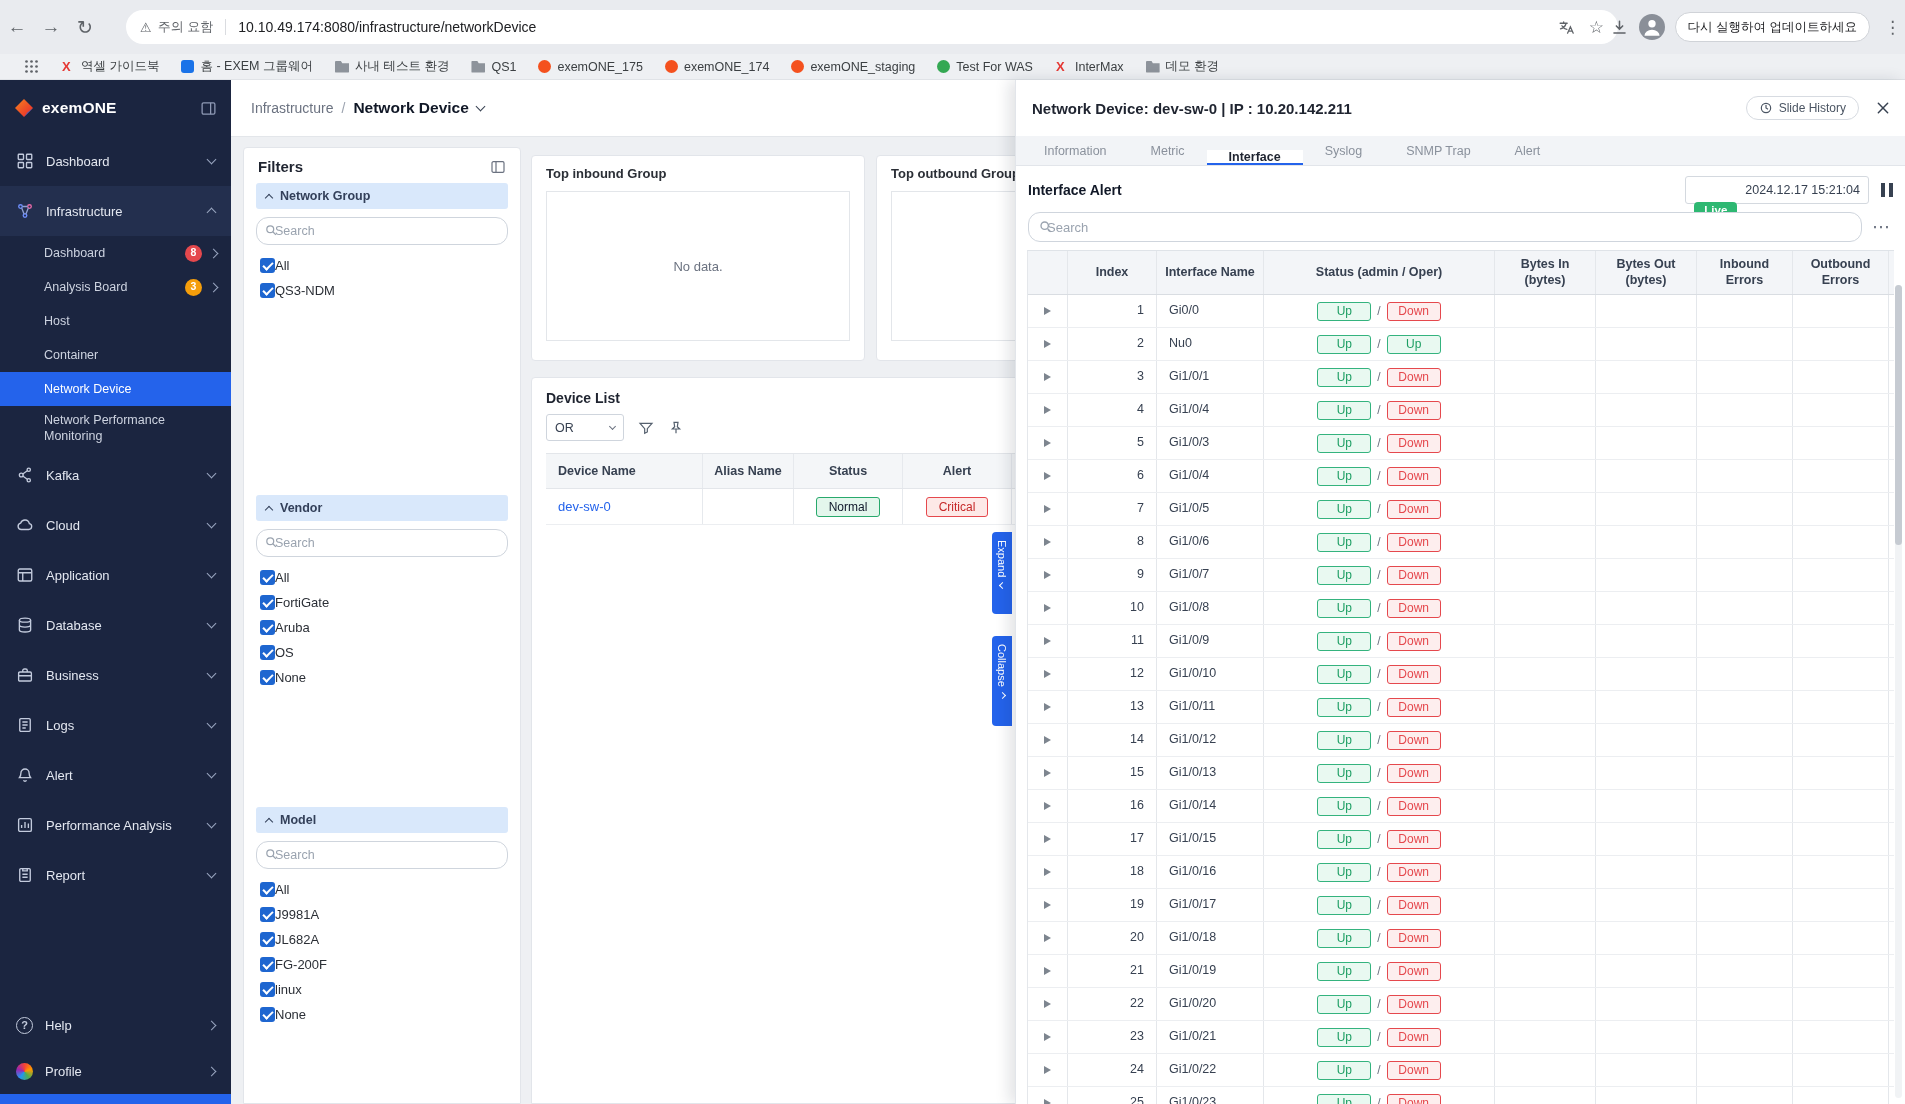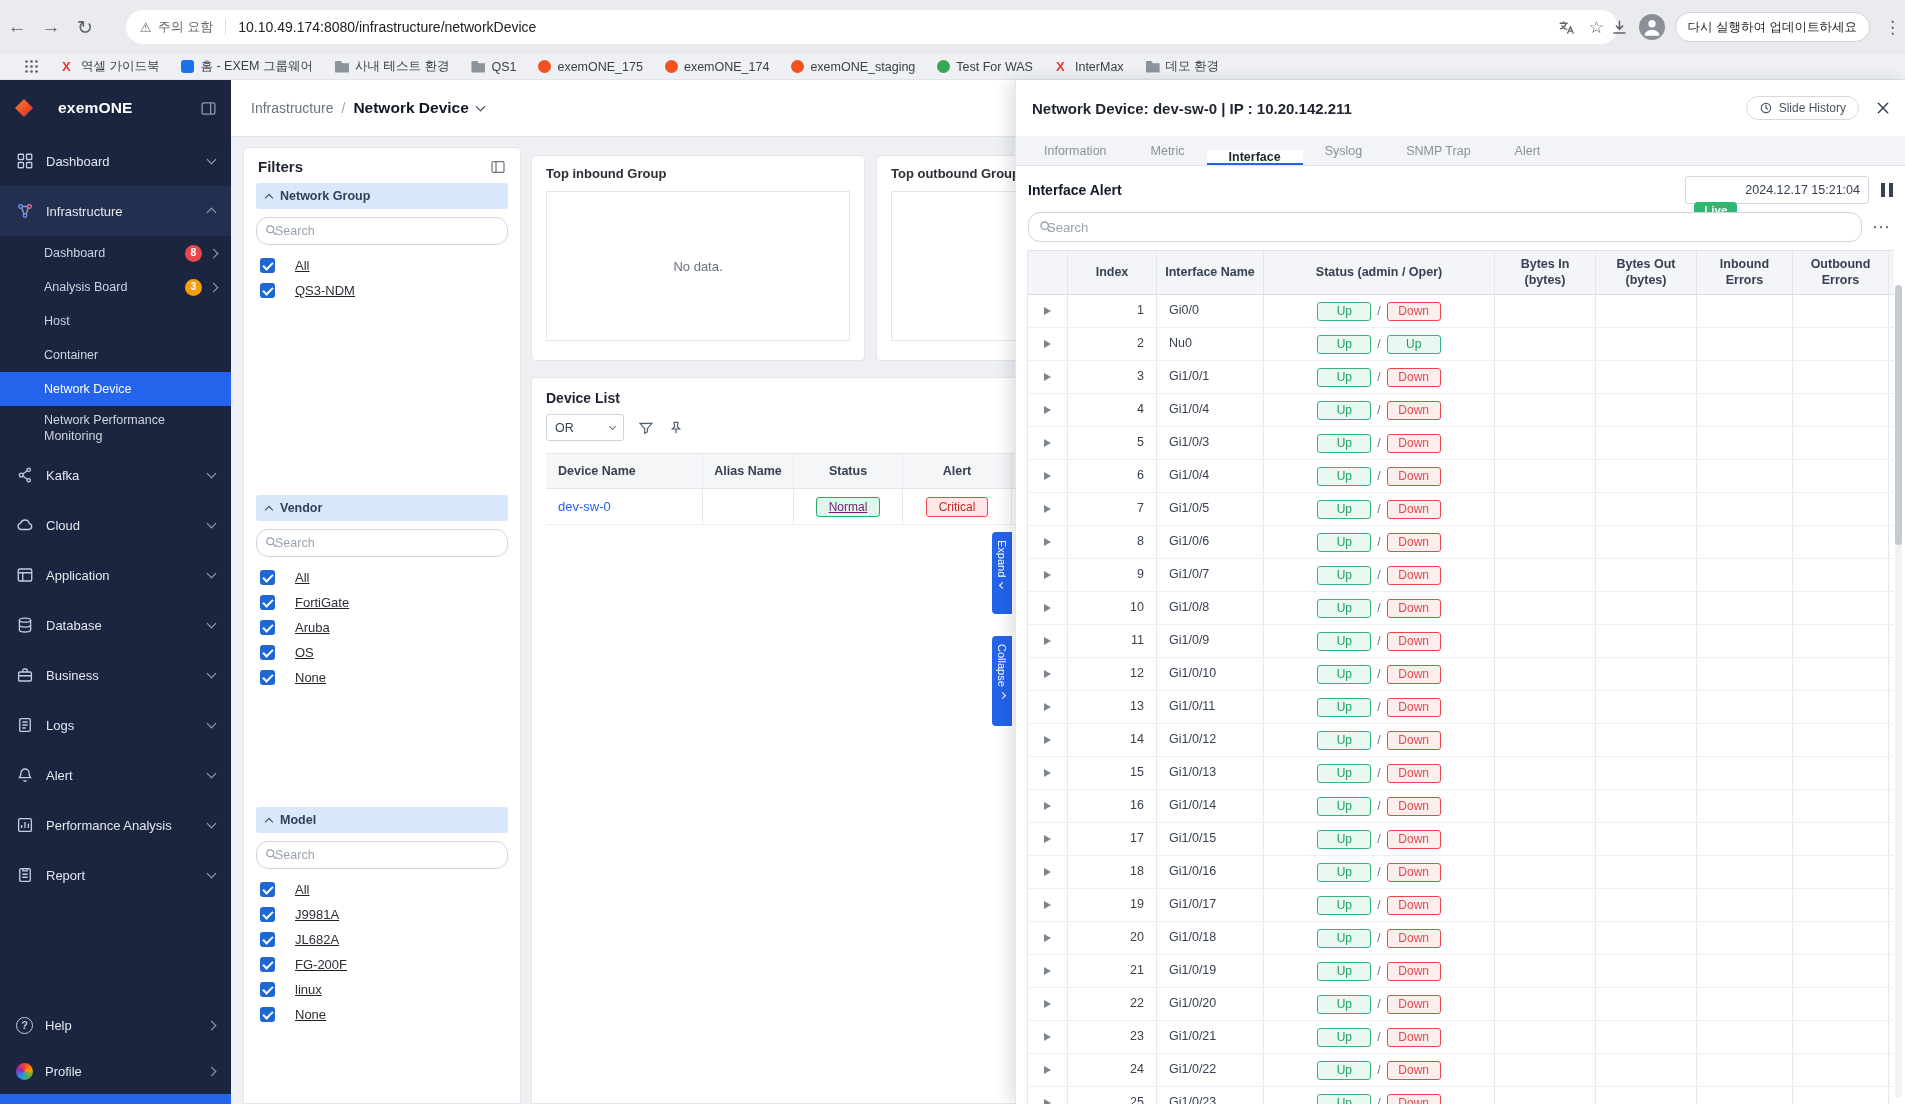--- a/index.html
+++ b/index.html
@@ -24,21 +24,21 @@
   .bmk { display:flex; align-items:center; gap:6px; font-size:12.5px; color:#3c4043; cursor:pointer; flex:none; }
   .bmk-ico { width:14px; height:12px; display:inline-block; position:relative; flex:none; }
   .bmk-ico.folder { background:#8d939b; clip-path:polygon(0 0,40% 0,52% 22%,100% 22%,100% 100%,0 100%); border-radius:1px; }
   .bmk-ico.dot-orange { background:#f4511e; border-radius:50%; width:13px; height:13px; }
   .bmk-ico.leaf-green { background:#34a853; border-radius:50%; width:13px; height:13px; }
   .bmk-ico.logo-x::before { content:"X"; position:absolute; left:1px; top:-2px; font-weight:bold; font-size:13px; color:#e53935; }
   .bmk-ico.logo-y { background:#1a73e8; border-radius:3px; width:13px; height:13px; }
 
   
   .sidebar { position:absolute; left:0; top:80px; width:231px; height:1024px; background:#1b2540; z-index:5; }
-  .side-logo { height:56px; display:flex; align-items:center; padding:0 14px; gap:24px; }
+  .side-logo { height:56px; display:flex; align-items:center; padding:0 14px; gap:8px; }
   .brand { color:#fff; font-size:15.5px; font-weight:bold; letter-spacing:.2px; flex:1; }
   .panel-toggle { color:#8f9ab5; display:flex; cursor:pointer; }
   .s-item { height:50px; display:flex; align-items:center; padding:0 16px; gap:12px; color:#e3e7f0; font-size:13px; cursor:pointer; }
   .s-item .s-label { flex:1; }
   .s-item.parent-open { background:#232f4e; }
   .s-ico { width:18px; display:flex; flex:none; }
   .chev { display:inline-block; width:7px; height:7px; border-right:1.8px solid currentColor; border-bottom:1.8px solid currentColor; flex:none; }
   .chev.down { transform:rotate(45deg); margin-top:-3px; }
   .chev.up { transform:rotate(-135deg); margin-top:3px; }
   .chev.right { transform:rotate(-45deg); }
@@ -67,21 +67,21 @@
   .filters-head { display:flex; align-items:center; justify-content:space-between; padding:10px 14px 8px; }
   .filters-title { font-size:15px; font-weight:bold; color:#1f2430; }
   .filter-section { height:312px; overflow:hidden; }
   .filter-section.last { height:auto; }
   .fs-head { margin:0 12px; height:26px; background:#d9e8fb; border-radius:3px; display:flex; align-items:center; gap:8px; padding:0 10px; font-size:12.5px; font-weight:bold; color:#33405a; cursor:pointer; }
   .fs-head .chev { width:6px; height:6px; }
   .search-wrap { position:relative; margin:8px 12px; }
   .search-input { width:100%; height:28px; border:1px solid #cfd5dd; border-radius:12px; padding:0 8px 0 18px; font-size:12.5px; color:#374151; background:#fff; outline:none; }
   .search-input::placeholder { color:#9aa3af; }
   .search-ico { position:absolute; left:8px; top:6px; }
-  .cbx-row { display:flex; align-items:center; gap:20px; padding:5px 0 5px 16px; cursor:pointer;text-decoration:underline; }
+  .cbx-row { display:flex; align-items:center; gap:0; padding:5px 0 5px 16px; cursor:pointer; }
   .cbx { width:15px; height:15px; background:#1e66d0; border-radius:3px; position:relative; flex:none; }
   .cbx::after { content:""; position:absolute; left:5px; top:2px; width:4px; height:8px; border:solid #fff; border-width:0 2px 2px 0; transform:rotate(45deg); }
   .cbx-label { font-size:13px; color:#2b2f36; }
 
   .chart-card-1 { left:300px; top:18px; width:334px; height:206px; }
   .chart-card-2 { left:645px; top:18px; width:540px; height:206px; }
   .chart-title { font-size:13px; font-weight:bold; color:#2b2f36; padding:10px 14px 4px; }
   .chart-box { margin:6px 14px 14px; border:1px solid #e3e6ea; height:150px; display:flex; align-items:center; justify-content:center; font-size:13px; color:#6b7280; }
 
   .device-card { left:300px; top:240px; width:740px; bottom:0; border-radius:4px 4px 0 0; }
@@ -94,21 +94,21 @@
   .d-hrow { display:flex; height:35px; background:#f4f6f8; border-bottom:1px solid #e3e6ea; }
   .d-cell { display:flex; align-items:center; justify-content:center; font-size:12.5px; border-right:1px solid #e6e9ed; }
   .d-hrow .d-cell { font-weight:bold; color:#374151; }
   .d-row { display:flex; height:36px; border-bottom:1px solid #eceef1; background:#fff; }
   .dc-name { width:157px; justify-content:flex-start; padding-left:12px; }
   .dc-alias { width:91px; }
   .dc-status { width:109px; }
   .dc-alert { width:109px; }
   .dev-link { color:#2463eb; font-size:13px; cursor:pointer; }
   .pill { display:inline-block; padding:2px 12px; border-radius:3px; font-size:12px; }
-  .pill.normal { background:#e3f6ec; border:1px solid #28a96c; color:#701a75;text-decoration:underline; }
+  .pill.normal { background:#e3f6ec; border:1px solid #28a96c; color:#0f172a; }
   .pill.critical { background:#fde9e7; border:1px solid #e5484d; color:#c62828; }
 
   .side-tab { position:absolute; width:20px; background:#2463eb; color:#fff; z-index:15; border-radius:4px 0 0 4px; display:flex; flex-direction:column; align-items:center; gap:6px; padding:8px 0; cursor:pointer; }
   .side-tab .vtext { writing-mode:vertical-rl; font-size:11px; }
   .side-tab .chev { width:5px; height:5px; color:#fff; }
   .tab-expand { left:992px; top:532px; height:82px; }
   .tab-collapse { left:992px; top:636px; height:90px; }
 
   
   .panel { position:absolute; left:1015px; top:80px; width:890px; bottom:0; background:#fff; z-index:20; border-left:1px solid #e2e5ea; box-shadow:-6px 0 14px rgba(15,23,42,.12); }

